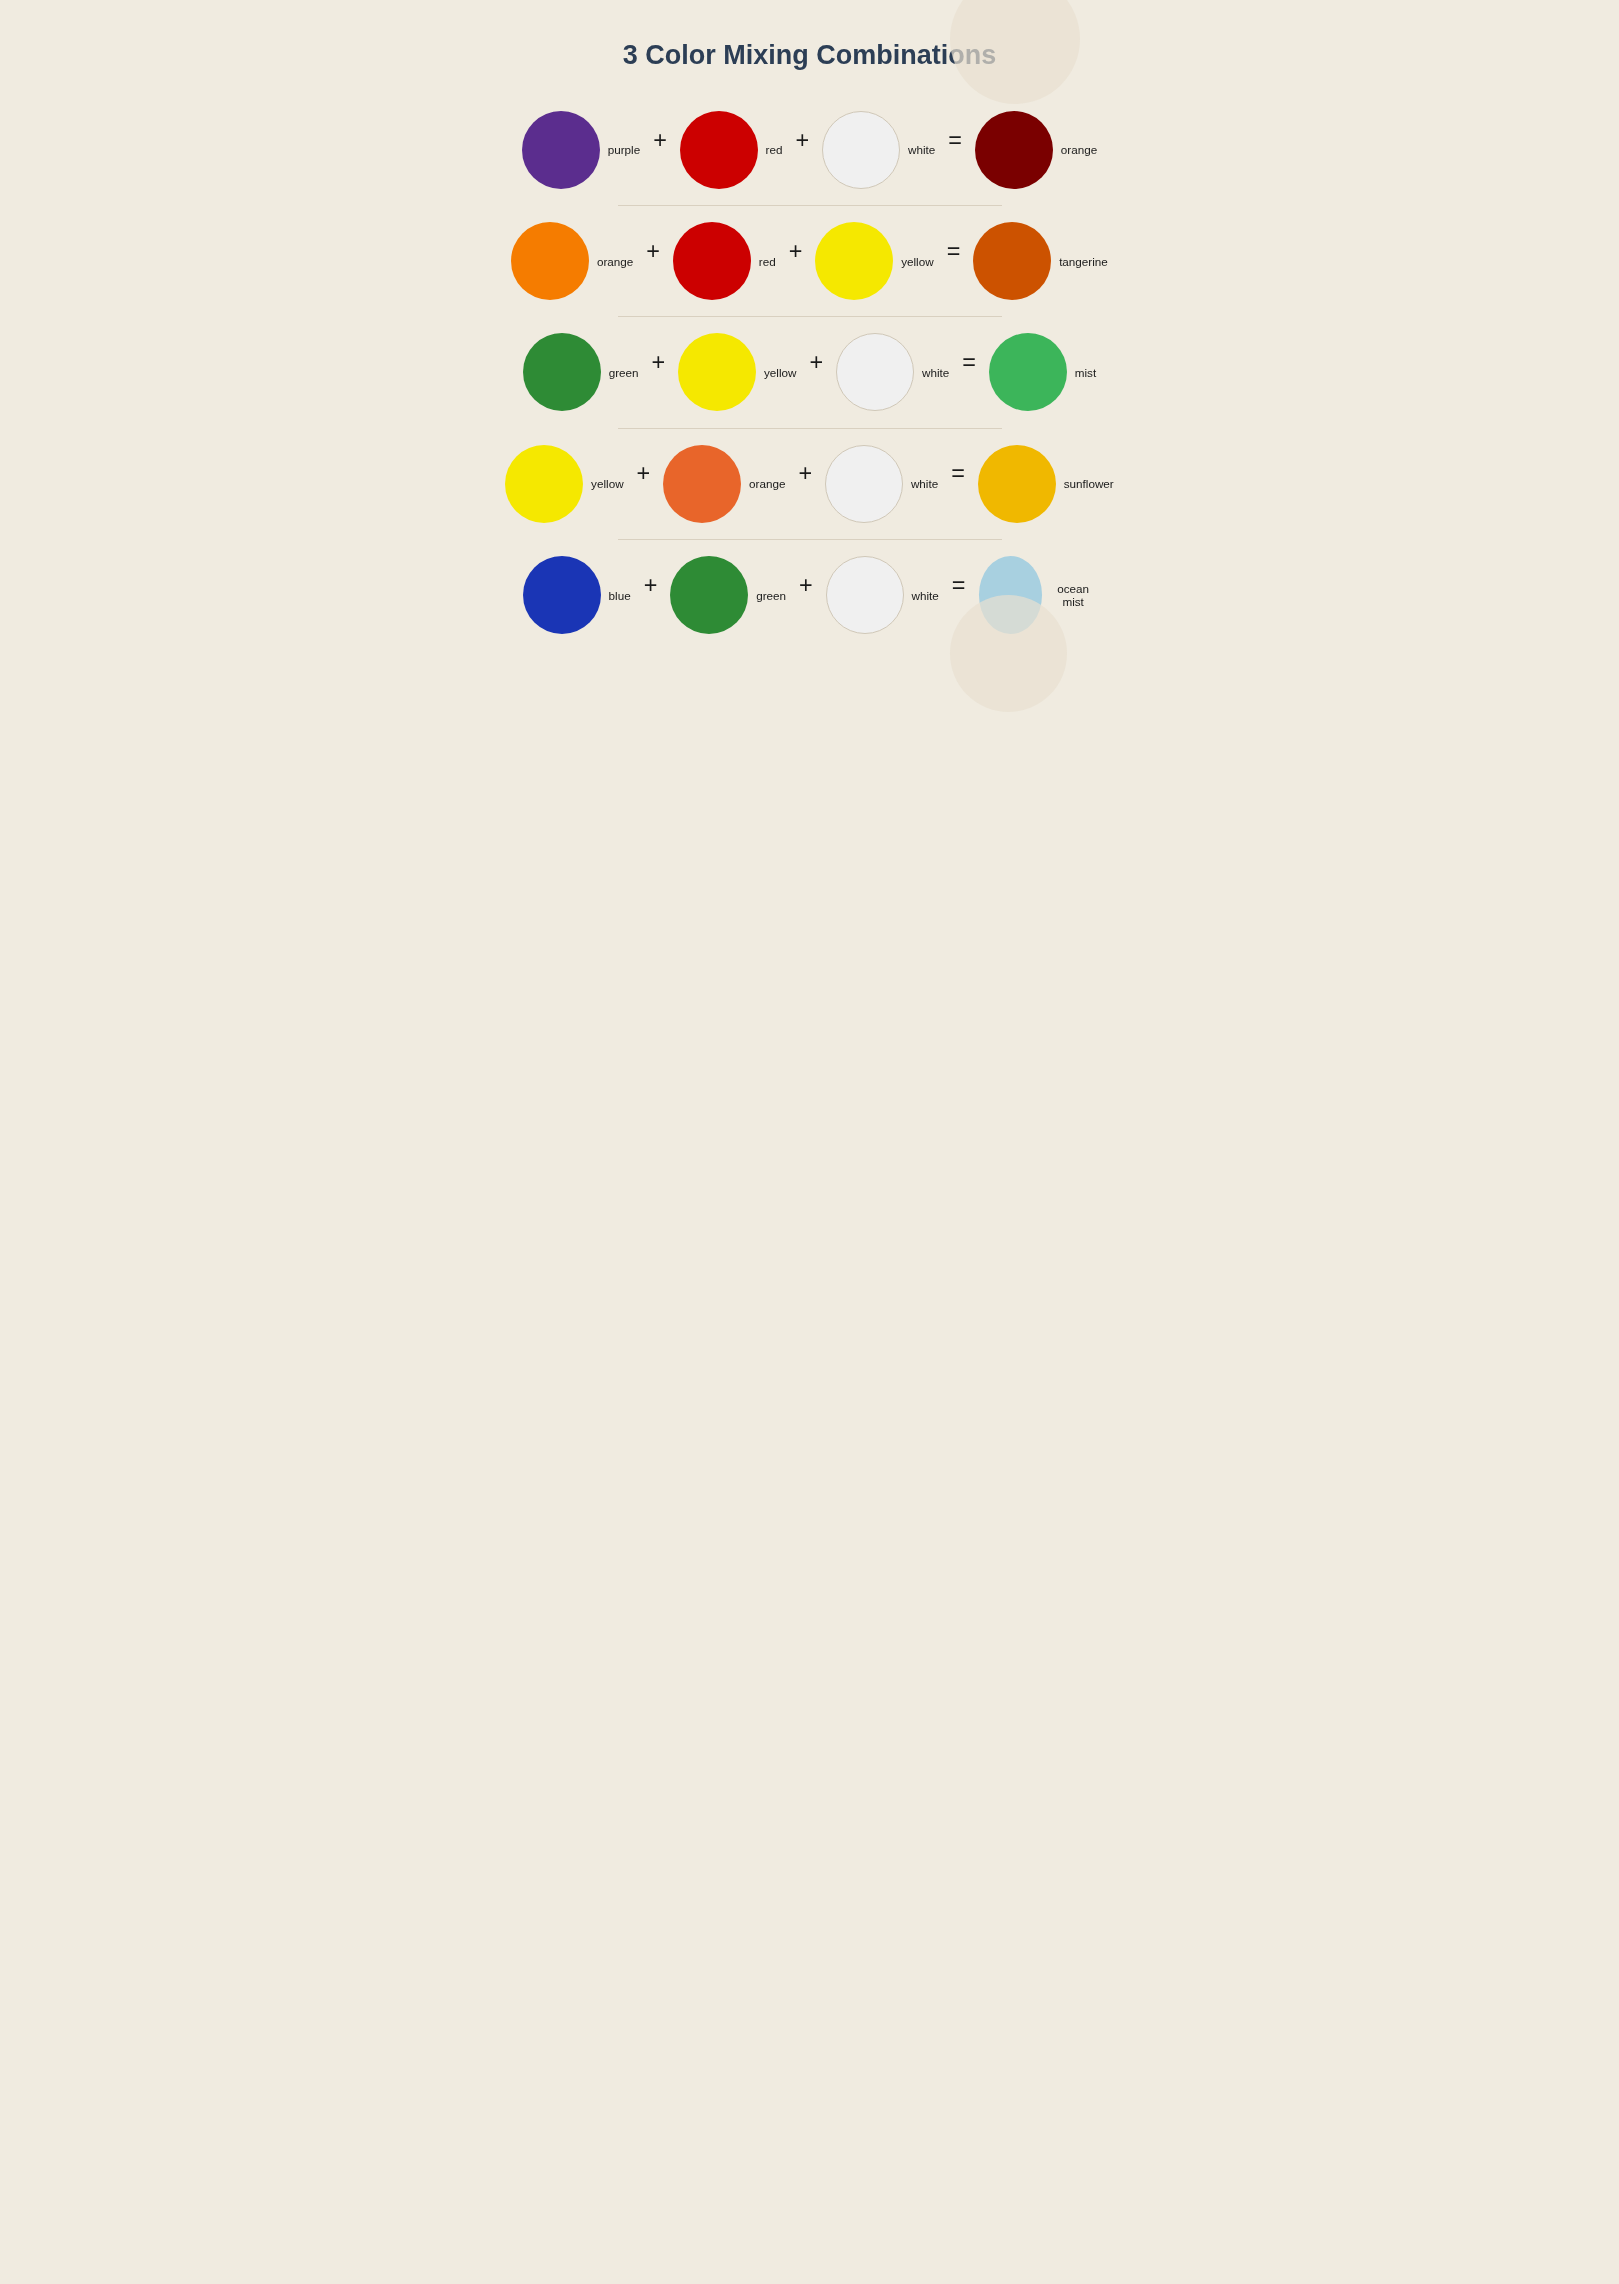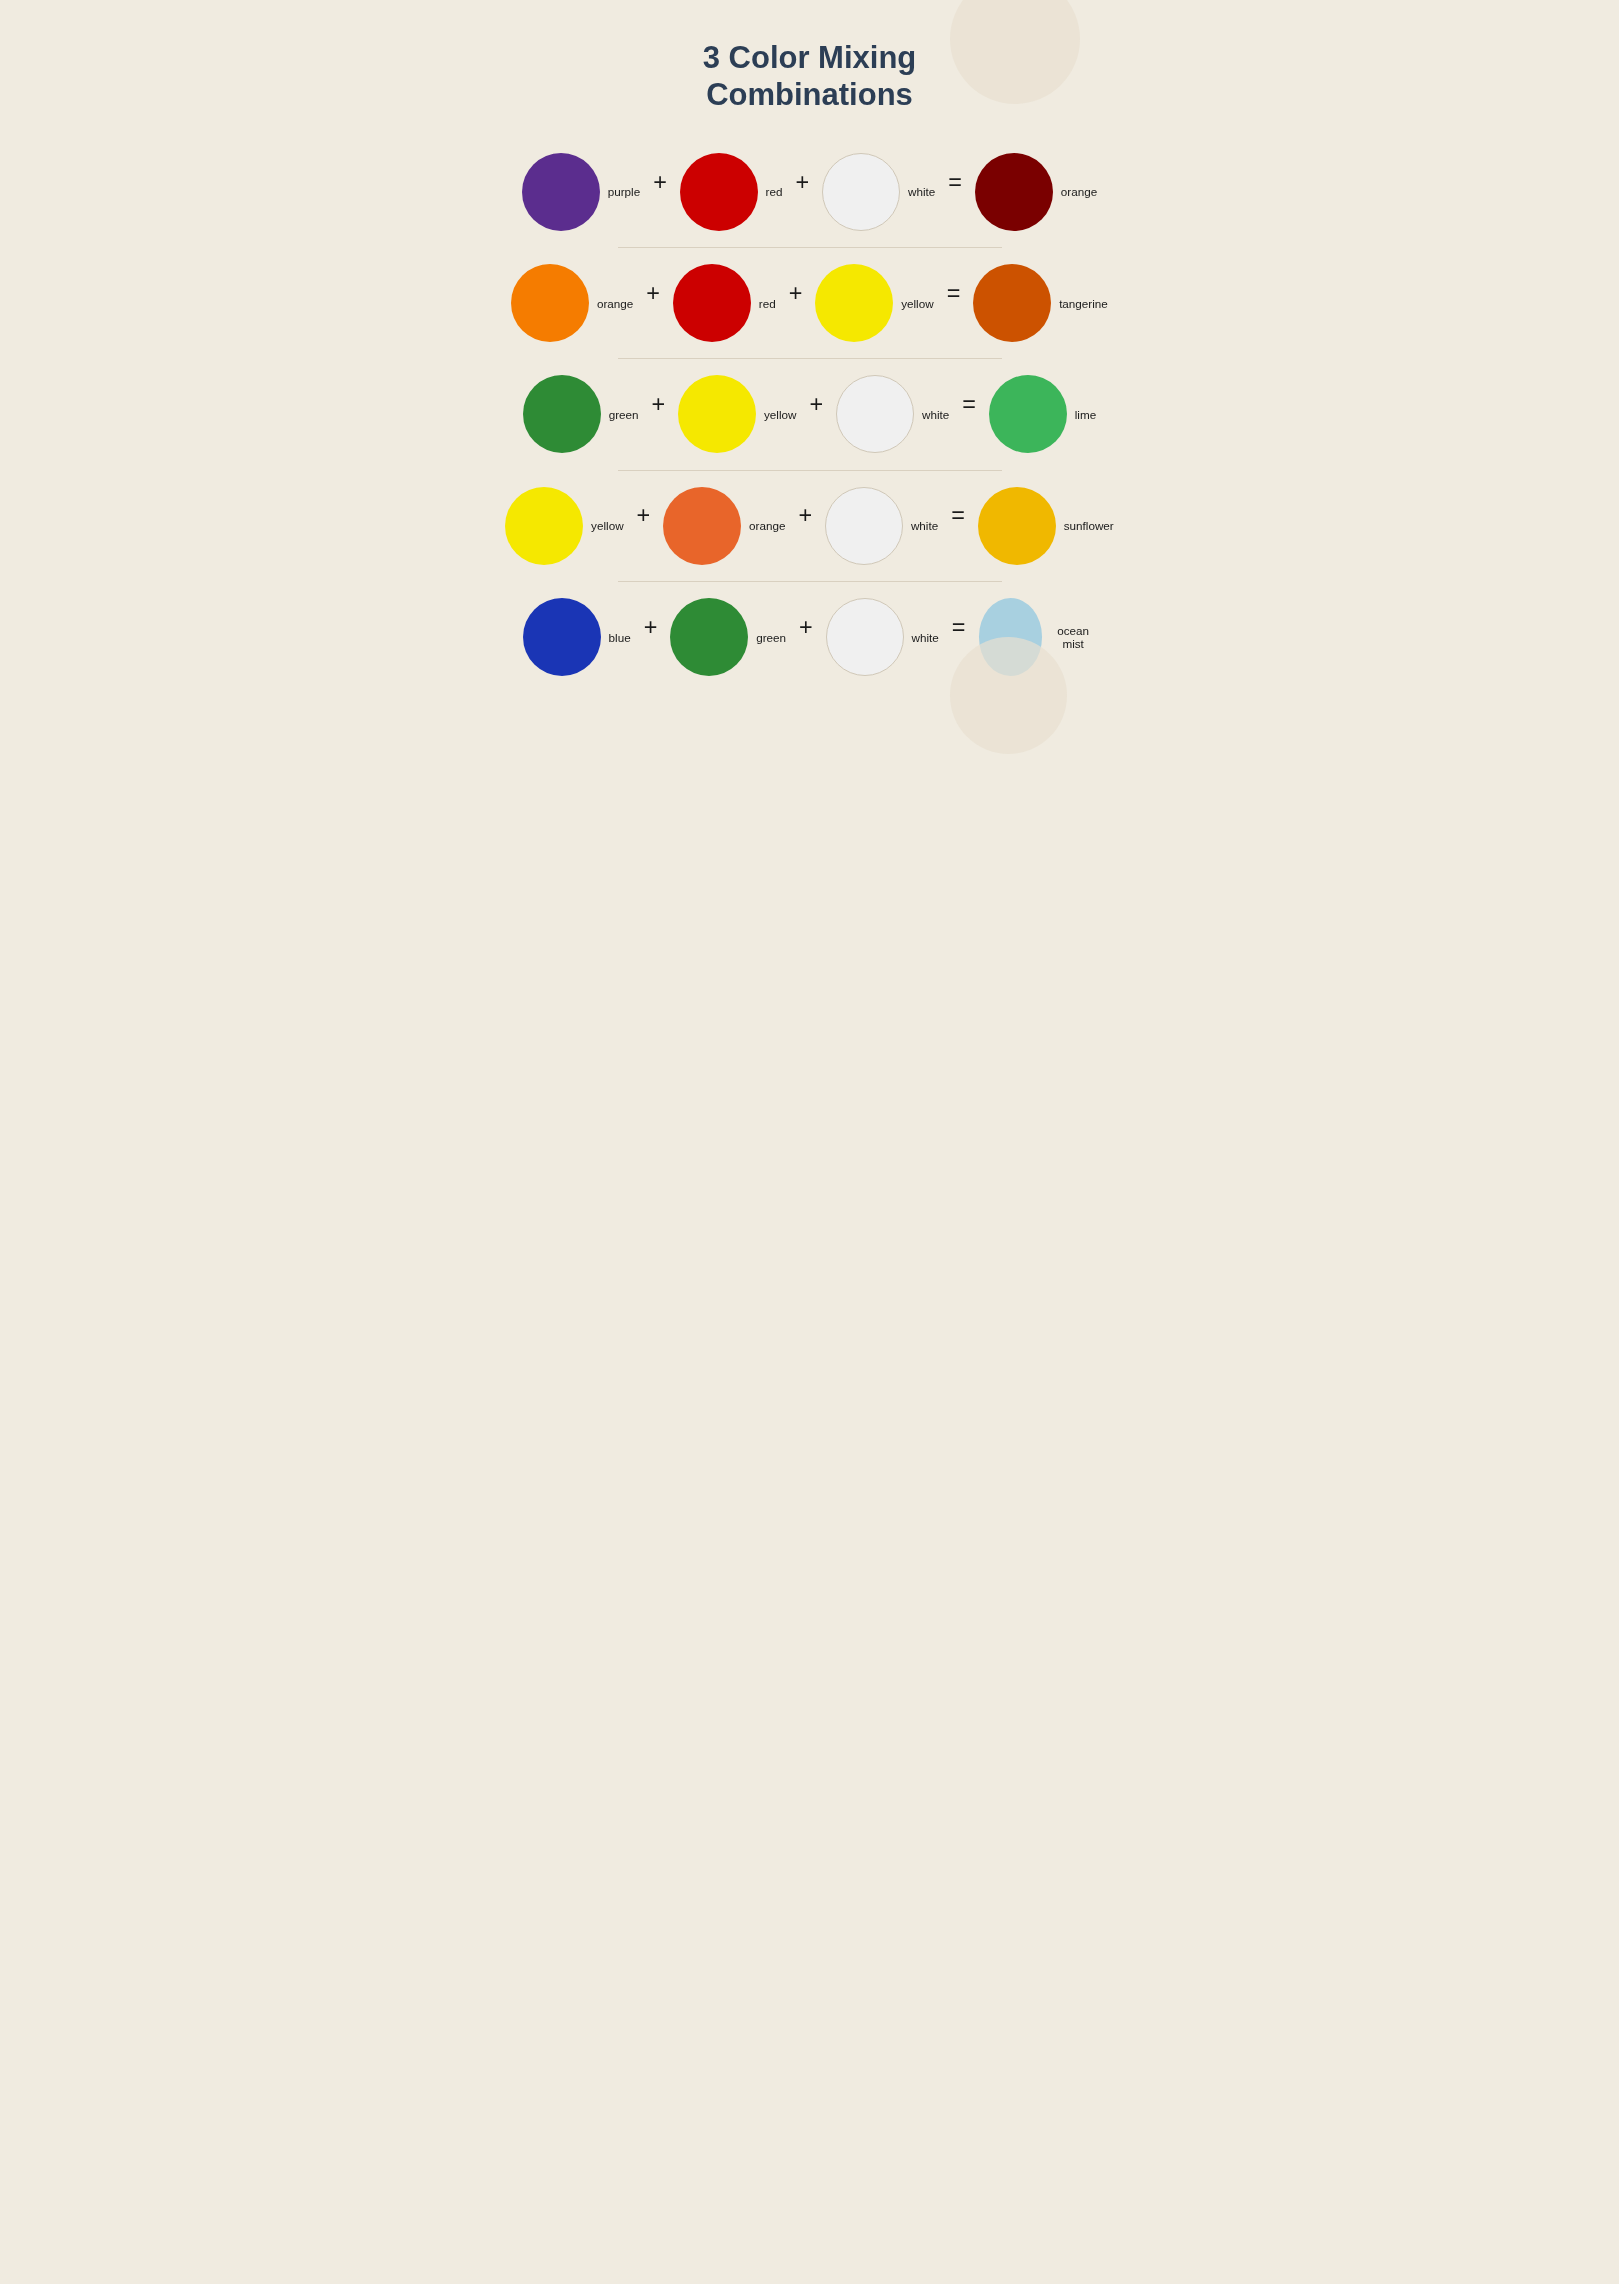--- a/index.html
+++ b/index.html
@@ -39,21 +39,21 @@
       bottom: -19.5px;
       right: -26px;
       width: 117px;
       height: 117px;
       background-color: #e8e0d0;
       border-radius: 50%;
       opacity: 0.7;
     }
 
     .page-title {
-      font-size: 31px;
+      font-size: 27px;
       font-weight: 800;
       color: #2c3e55;
       text-align: center;
       margin-bottom: 33px;
       line-height: 1.2;
     }
 
     .combinations-container {
       display: flex;
       flex-direction: column;
@@ -169,21 +169,21 @@
           <div class="color-label">yellow</div>
         </div>
         <div class="operator">+</div>
         <div class="color-item">
           <div class="color-circle" style="background-color: rgb(240, 240, 240); border: 1.3px solid rgb(208, 200, 184);"></div>
           <div class="color-label">white</div>
         </div>
         <div class="operator">=</div>
         <div class="color-item">
           <div class="color-circle" style="background-color: rgb(60, 181, 90);"></div>
-          <div class="color-label">lime</div>
+          <div class="color-label">mist</div>
         </div>
       </div>
       <div class="divider"></div>
       <div class="combination-row">
         <div class="color-item">
           <div class="color-circle" style="background-color: rgb(245, 232, 0);"></div>
           <div class="color-label">yellow</div>
         </div>
         <div class="operator">+</div>
         <div class="color-item">

